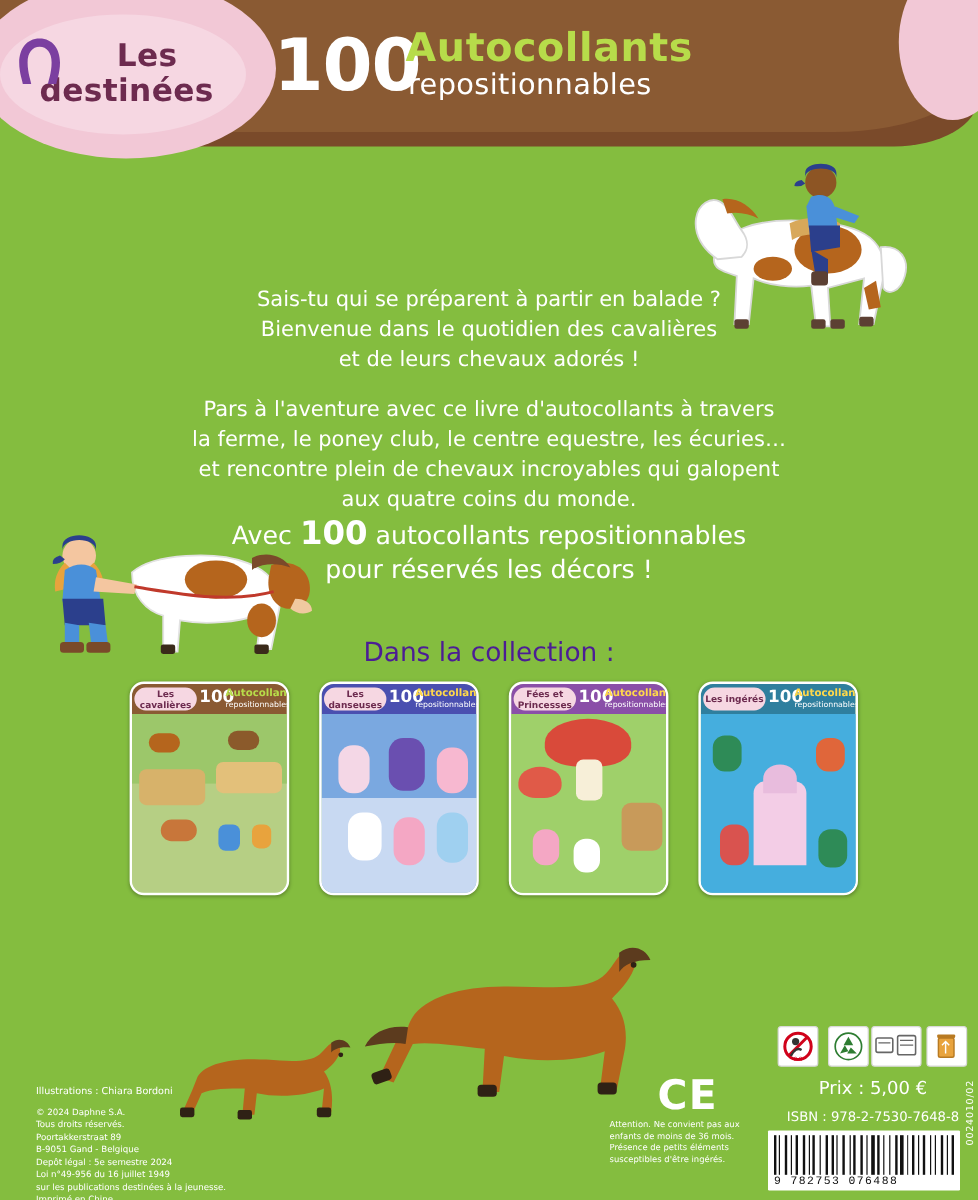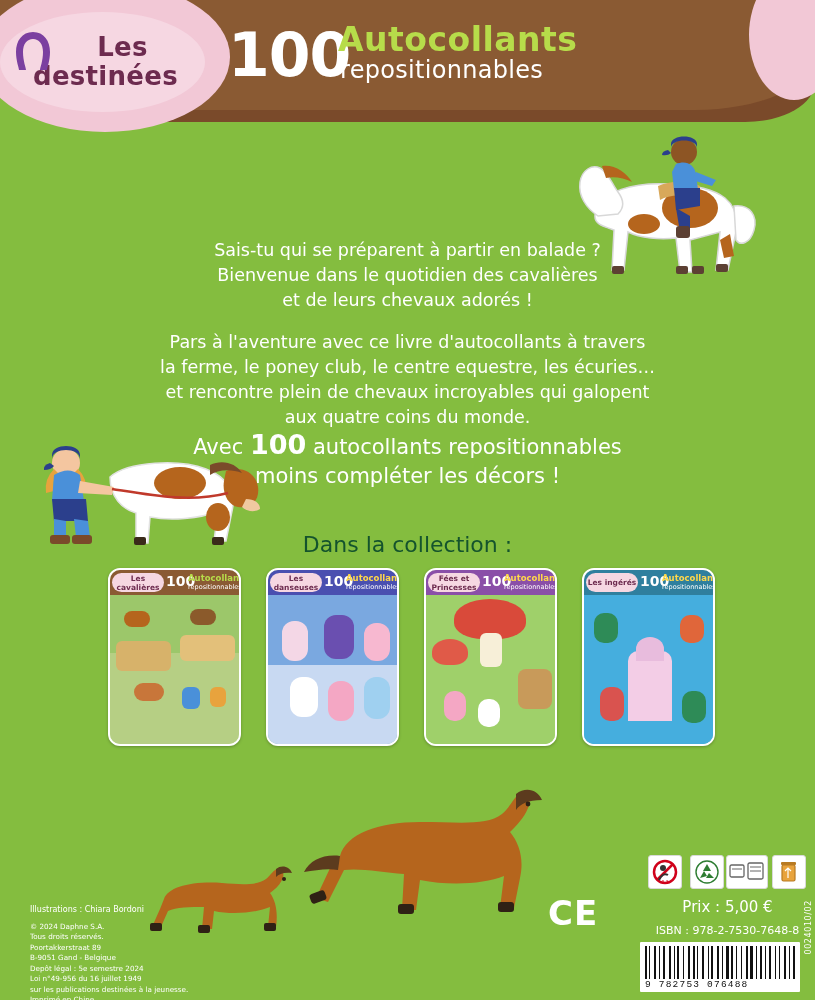--- a/index.html
+++ b/index.html
@@ -70,21 +70,21 @@
   .para {
     position: absolute; text-align: center; color: #ffffff;
     font-size: 17.5px; line-height: 25px; width: 100%;
   }
   .p1 { top: 238px; }
   .p2 { top: 330px; text-align: center; }
   .p3 { top: 430px; font-size: 21px; line-height: 29px; }
   .p3 b { font-size: 27px; }
   .collection-title {
     position:absolute; top: 532px; width: 100%; text-align:center;
-    color:#14532d; font-size: 22px;
+    color:#4c1d95; font-size: 22px;
   }
   
   .cards { position: absolute; top: 568px; left: 0; width: 815px; height: 180px; }
   .card {
     position: absolute; width: 133px; height: 178px;
     border-radius: 12px; overflow: hidden;
     background: #cfe6b0; border: 2px solid #ffffff;
     box-shadow: 0 1px 3px rgba(0,0,0,.25);
   }
   .card .bar { position:absolute; left:0; top:0; width:100%; height: 25px; }
@@ -213,21 +213,21 @@
 et de leurs chevaux adorés !</span>
   </div>
   <div class="para p2">
     <span style="white-space:pre-line;">Pars à l'aventure avec ce livre d'autocollants à travers
 la ferme, le poney club, le centre equestre, les écuries…
 et rencontre plein de chevaux incroyables qui galopent
 aux quatre coins du monde.</span>
   </div>
   <div class="para p3">
     <span>Avec </span><b>100</b><span style="white-space:pre-line;"> autocollants repositionnables
-moins compléter les décors !</span>
+pour réservés les décors !</span>
   </div>
 
   <svg class="deco" style="left:10px; top:425px;" width="260" height="140" viewBox="0 0 260 140">
 
     <path d="M100 52 C118 36 170 34 196 44 C220 53 226 70 222 86 L216 116 L204 116 L208 86 C190 94 160 96 140 92 L138 118 L126 118 L126 88 C112 84 100 72 100 52 Z" fill="#ffffff" stroke="#e2e2e2" stroke-width="1.5"></path>
     <ellipse cx="170" cy="58" rx="26" ry="16" fill="#b5651d"></ellipse>
     <ellipse cx="208" cy="92" rx="12" ry="14" fill="#b5651d"></ellipse>
 
     <path d="M216 46 C232 40 246 48 248 62 C250 76 240 84 228 82 C218 80 212 68 214 56 Z" fill="#b5651d"></path>
     <path d="M236 74 C244 74 250 78 250 84 C244 88 236 86 232 82 Z" fill="#f0c9a0"></path>
@@ -357,20 +357,21 @@
 Tous droits réservés.
 Poortakkerstraat 89
 B-9051 Gand - Belgique
 Depôt légal : 5e semestre 2024
 Loi n°49-956 du 16 juillet 1949
 sur les publications destinées à la jeunesse.
 Imprimé en Chine.</div>
   </div>
 
   <div class="ce">CE</div>
+  <div class="warn">Attention. Ne convient pas aux enfants de moins de 36 mois. Présence de petits éléments susceptibles d'être ingérés.</div>
 
   <div class="icons">
     <div class="icon-box" style="left:0px;top:0px;">
       <svg width="28" height="28" viewBox="0 0 28 28">
         <circle cx="14" cy="14" r="11" fill="none" stroke="#d0021b" stroke-width="2.5"></circle>
         <line x1="6" y1="22" x2="22" y2="6" stroke="#d0021b" stroke-width="2.5"></line>
         <circle cx="12" cy="10" r="3" fill="#333"></circle>
         <path d="M8 22 q4 -8 9 -5" stroke="#333" stroke-width="2" fill="none"></path>
         <text x="14" y="26" font-size="5" text-anchor="middle" fill="#d0021b" font-family="'Liberation Sans',sans-serif">0-3</text>
       </svg>

